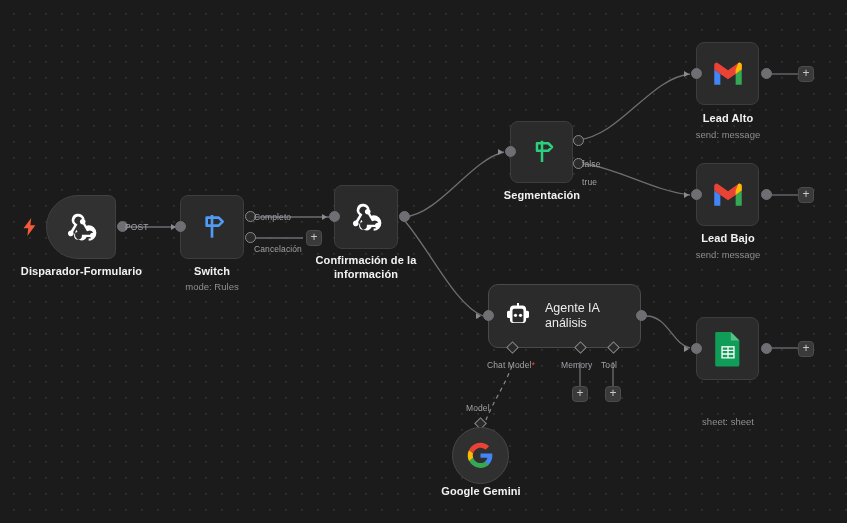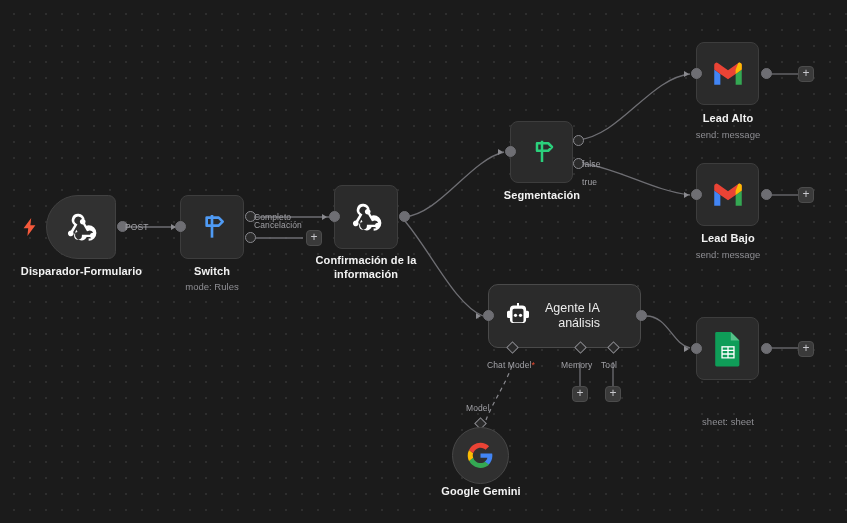--- a/index.html
+++ b/index.html
@@ -60,21 +60,21 @@
   .nsub {
     position:absolute;
     color:#8e8e93;
     font-size:9.5px;
     text-align:center;
     white-space:nowrap;
     line-height:12px;
   }
   .agent-title {
     color:#ececec; font-size:12.5px; line-height:15px;
-    font-weight:normal; white-space:pre-line;text-align:right;
+    font-weight:normal; white-space:pre-line;
   }
 
   
   .port {
     position:absolute;
     width:11px; height:11px;
     border-radius:50%;
     background:#2a2a2a;
     border:1.4px solid #8a8a8f;
   }
@@ -177,21 +177,21 @@
   <div class="node" style="left:180px; top:195px; width:64px; height:64px;">
     <svg width="32" height="32" viewBox="0 0 24 24">
       <path fill="none" stroke="#4f9bf5" stroke-width="2" stroke-linejoin="round" d="M8 5 h9 l3 3 -3 3 H8 Z"></path>
       <path fill="none" stroke="#4f9bf5" stroke-width="2" d="M12 3 V20"></path>
     </svg>
   </div>
   <div class="port filled" style="left:175px; top:221px;"></div>
   <div class="port" style="left:245px; top:211px;"></div>
   <div class="port" style="left:245px; top:232px;"></div>
   <span class="elabel" style="left:254px; top:212px;">Completo</span>
-  <span class="elabel" style="left:254px; top:220px;">Cancelación</span>
+  <span class="elabel" style="left:254px; top:244px;">Cancelación</span>
   <div class="plus" style="left:306px; top:230px;">
       <span>+</span>
     </div>
   <div class="arrow" style="left:322px; top:213.5px;"></div>
   <div class="nlabel" style="left:162px; top:265px; width:100px;">Switch</div>
   <div class="nsub" style="left:162px; top:281px; width:100px;">mode: Rules</div>
 
   <div class="node" style="left:334px; top:185px; width:64px; height:64px;">
     <svg width="36" height="36" viewBox="0 0 24 24">
       <path fill="#fff" d="M10 3.2a4.1 4.1 0 0 0-2.5 7.4l-2.2 3.8a1.9 1.9 0 1 0 1.5.9l2.8-4.9-.7-.5a2.6 2.6 0 1 1 3.9-2.2h1.6A4.1 4.1 0 0 0 10 3.2zm7.1 7.6a4.1 4.1 0 0 0-1.5.3l-.9-1.6a1.9 1.9 0 1 0-1.3.8l2.6 4.6.7-.3a2.6 2.6 0 1 1 .4 4.9v1.6a4.1 4.1 0 0 0 0-10.3zM8.1 16.2a4.1 4.1 0 0 0 7.7 2.5h2.3a1.9 1.9 0 1 0-.1-1.6h-5.4v.8a2.6 2.6 0 1 1-2.9-2.6l-.8-1.4a4.1 4.1 0 0 0-.8 2.3z"></path>

